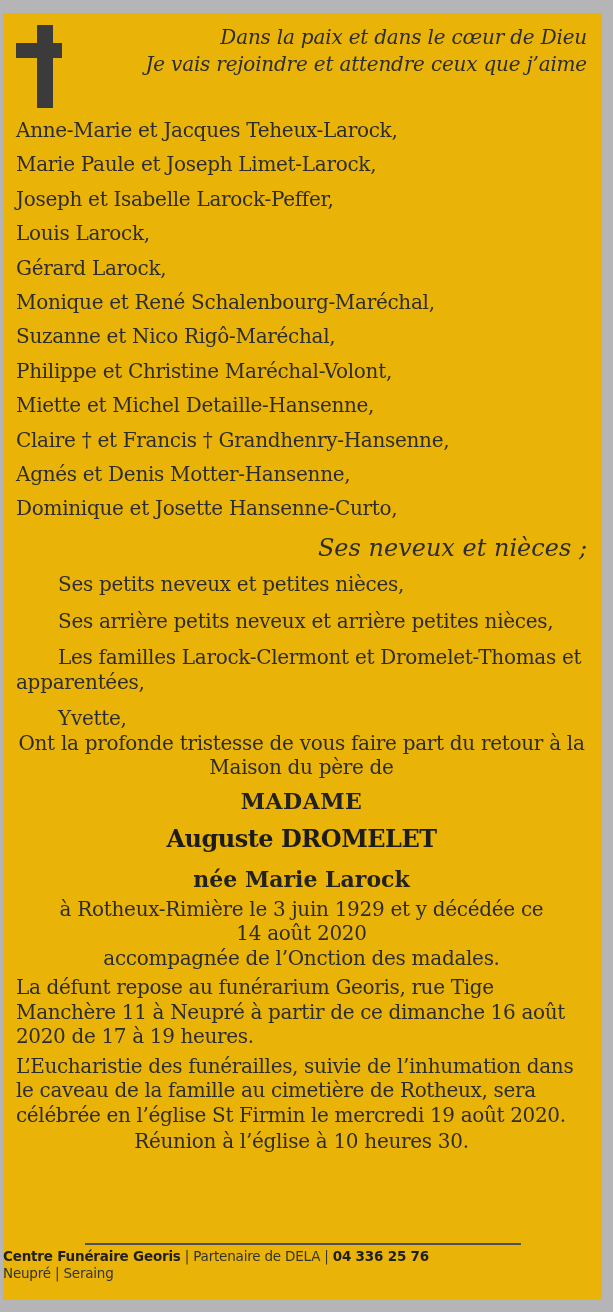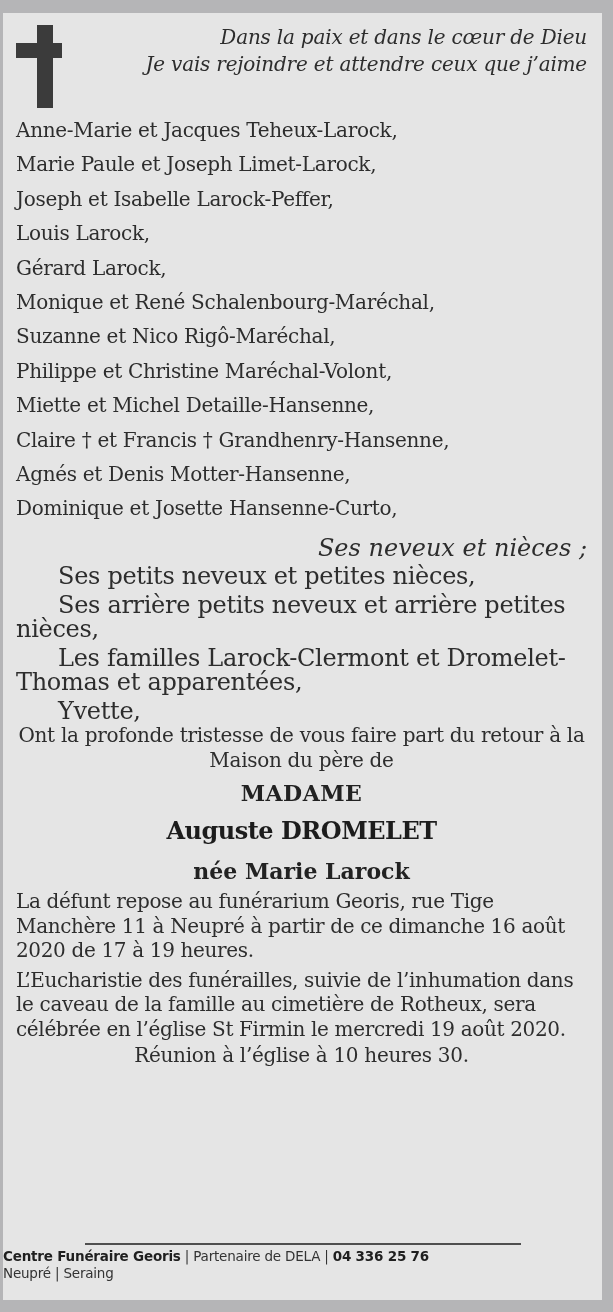--- a/index.html
+++ b/index.html
@@ -8,21 +8,21 @@
     background: #b5b5b7;
     font-family: "DejaVu Serif", serif;
     color: #2d2d2d;
     position: relative;
     overflow: hidden;
   }
   .card {
     position: absolute;
     left: 3px; top: 13px;
     width: 599px; height: 1287px;
-    background: #e5e5e5;
+    background: #eab308;
     overflow: hidden;
     padding: 0 15px 0 13px;
   }
   .cross {
     position: absolute;
     left: 13px; top: 12px;
     width: 46px; height: 83px;
   }
   .epigraph {
     text-align: right;
@@ -40,23 +40,23 @@
     white-space: nowrap;
   }
   .nieces-note {
     text-align: right;
     font-style: italic;
     font-size: 24px;
     line-height: 24.5px;
     margin-top: 10px;
   }
   .relations .relation-line {
-    font-size: 24px;
-    line-height: 24.5px;
-    margin-top: 4px;
+    font-size: 20px;
+    line-height: 24.5px;
+    margin-top: 12px;
     text-indent: 42px;
     letter-spacing: -0.3px;
   }
   .intro {
     text-align: center;
     font-size: 20px;
     line-height: 24.5px;
     margin-top: 0;
     letter-spacing: -0.3px;
   }
@@ -168,20 +168,25 @@
     <div>Ont la profonde tristesse de vous faire part du retour à la</div>
     <div>Maison du père de</div>
   </div>
 
   <div class="madame">MADAME</div>
 
   <div class="deceased">Auguste DROMELET</div>
 
   <div class="maiden">née Marie Larock</div>
 
+  <div class="birth-block">
+    <div class="birth">à Rotheux-Rimière le 3 juin 1929 et y décédée ce</div>
+    <div class="birth">14 août 2020</div>
+    <div class="birth">accompagnée de l’Onction des madales.</div>
+  </div>
 
   <div class="para repose">La défunt repose au funérarium Georis, rue Tige Manchère 11 à Neupré à partir de ce dimanche 16 août 2020 de 17 à 19 heures.</div>
 
   <div class="para ceremony">L’Eucharistie des funérailles, suivie de l’inhumation dans le caveau de la famille au cimetière de Rotheux, sera célébrée en l’église St Firmin le mercredi 19 août 2020.</div>
 
   <div class="meeting">Réunion à l’église à 10 heures 30.</div>
 
 
   <div class="footer">
     <div class="footer-rule"></div>

